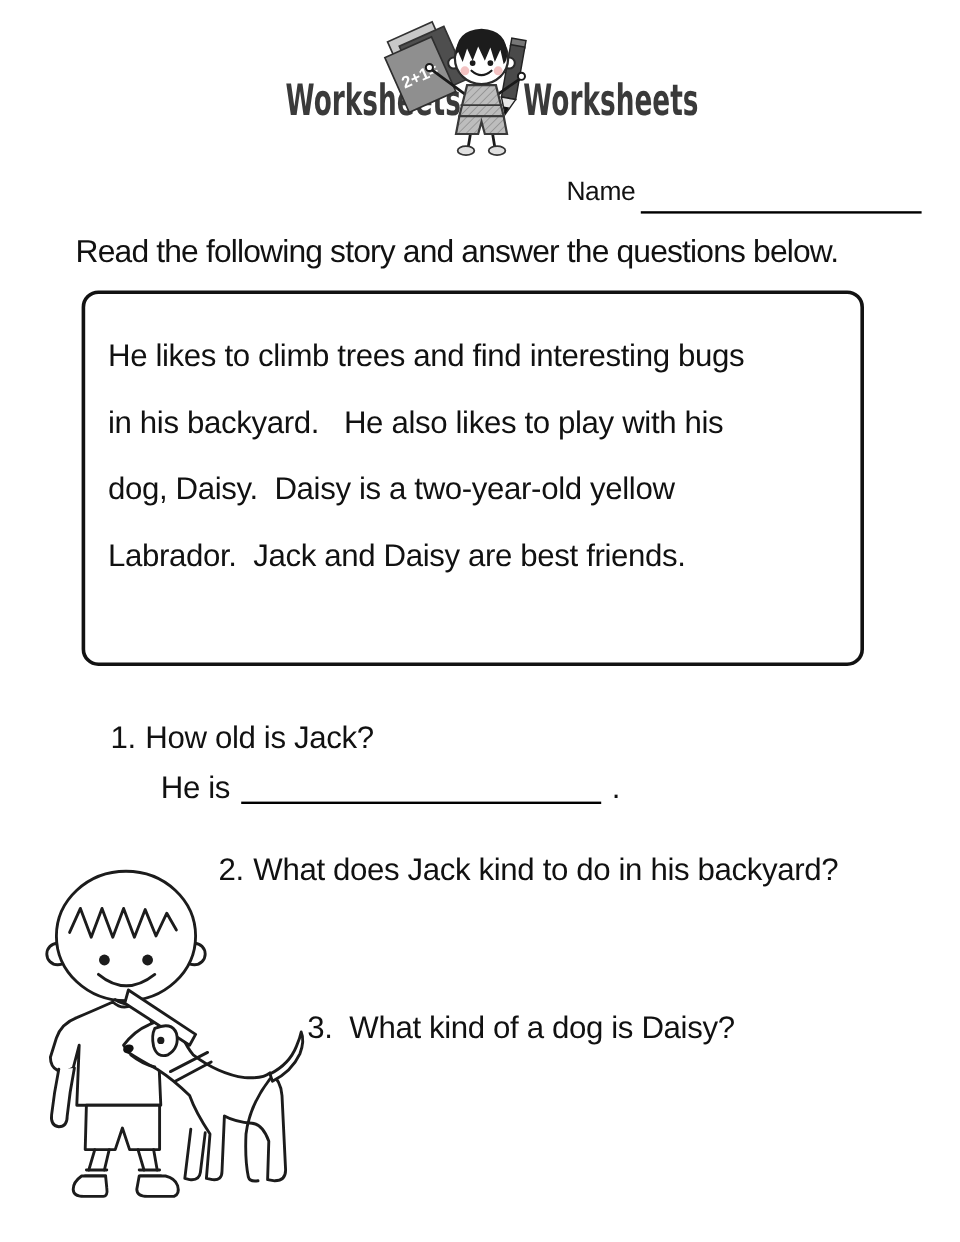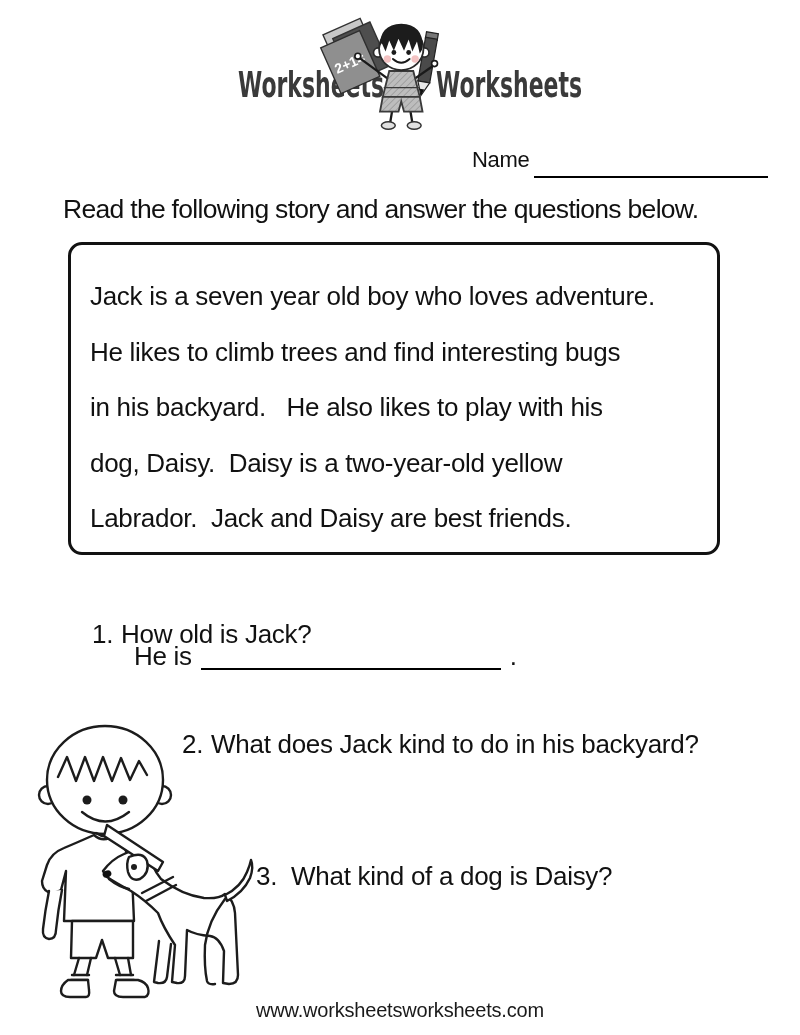--- a/index.html
+++ b/index.html
@@ -22,21 +22,21 @@
   
   .instruction{position:absolute;left:63px;top:194px;font-size:26.5px;letter-spacing:-0.7px;
                white-space:nowrap;}
 
   
   .story-box{position:absolute;left:68px;top:242px;width:652px;height:313px;box-sizing:border-box;
              border:3px solid #121212;border-radius:14px;padding:24px 0 0 19px;background:#fff;}
   .story-line{font-size:26px;line-height:55.5px;letter-spacing:-0.3px;white-space:pre;}
 
   
-  .q{position:absolute;font-size:26px;letter-spacing:-0.3px;white-space:nowrap;margin-top:20px;}
+  .q{position:absolute;font-size:26px;letter-spacing:-0.3px;white-space:nowrap;}
   .q .num{margin-right:8px;}
   .answer{position:absolute;font-size:26px;letter-spacing:-0.3px;white-space:nowrap;}
   .blank{display:inline-block;border-bottom:2.5px solid #000;height:22px;vertical-align:-5px;
          margin:0 9px;}
   #q1{left:92px;top:599px;}   #a1{left:134px;top:641px;}
   #q2{left:182px;top:709px;}  #a2{left:189px;top:761px;}
   #q3{left:256px;top:841px;}  #a3{left:274px;top:897px;}
   #q3 .num{margin-right:14px;}
 
   
@@ -98,21 +98,20 @@
   </svg>
 
   <div class="logo-text rt">Worksheets</div>
 
   <span class="name-label">Name</span>
   <div class="name-line"></div>
 
   <div class="instruction">Read the following story and answer the questions below.</div>
 
   <div class="story-box">
-    <div class="story-line">Jack is a seven year old boy who loves adventure.</div>
     <div class="story-line">He likes to climb trees and find interesting bugs</div>
     <div class="story-line">in his backyard.   He also likes to play with his</div>
     <div class="story-line">dog, Daisy.  Daisy is a two-year-old yellow</div>
     <div class="story-line">Labrador.  Jack and Daisy are best friends.</div>
   </div>
 
   <div class="q" id="q1">
     <span class="num">1.</span><span>How old is Jack?</span>
   </div>
   <div class="answer" id="a1">
@@ -159,15 +158,14 @@
 
     <path d="M87,102 L143,139 L138,148 L84,113 Z" fill="#fff"></path>
 
     <path d="M109,134 Q123,128 127,138 Q130,150 120,156 Q111,159 108,149 Q106,140 109,134 Z" fill="#fff"></path>
     <circle cx="114" cy="144" r="3" fill="#1c1c1c" stroke="none"></circle>
     <ellipse cx="87" cy="151" rx="4.5" ry="3.5" fill="#111" stroke="none" transform="rotate(-20 87 151)"></ellipse>
     <path d="M89,156 Q99,164 109,166"></path>
     <path d="M122,170 L153,154 M126,178 L156,162"></path>
   </svg>
 
-  <div class="footer">www.worksheetsworksheets.com</div>
 
 </div>
 
 </body></html>

